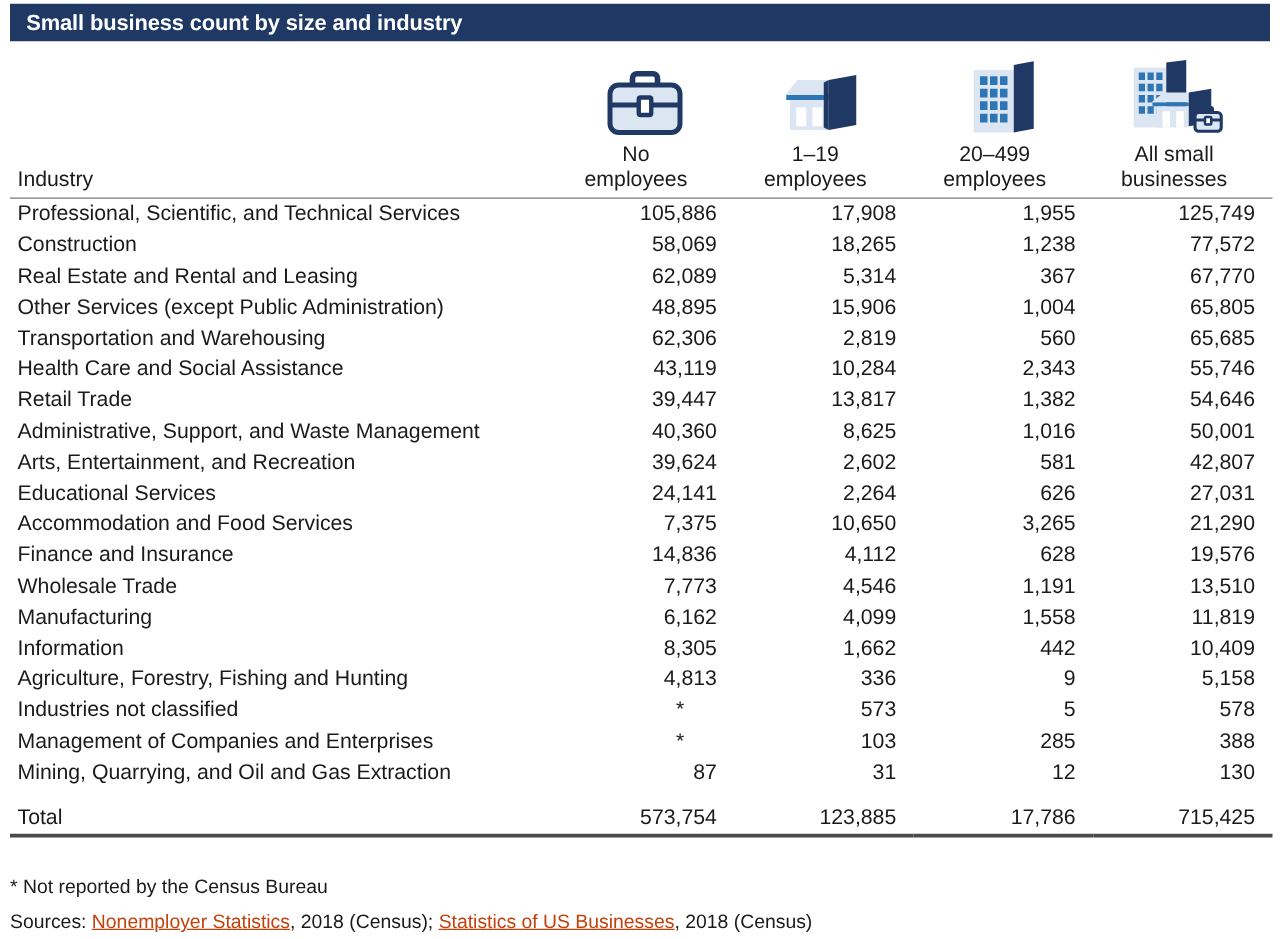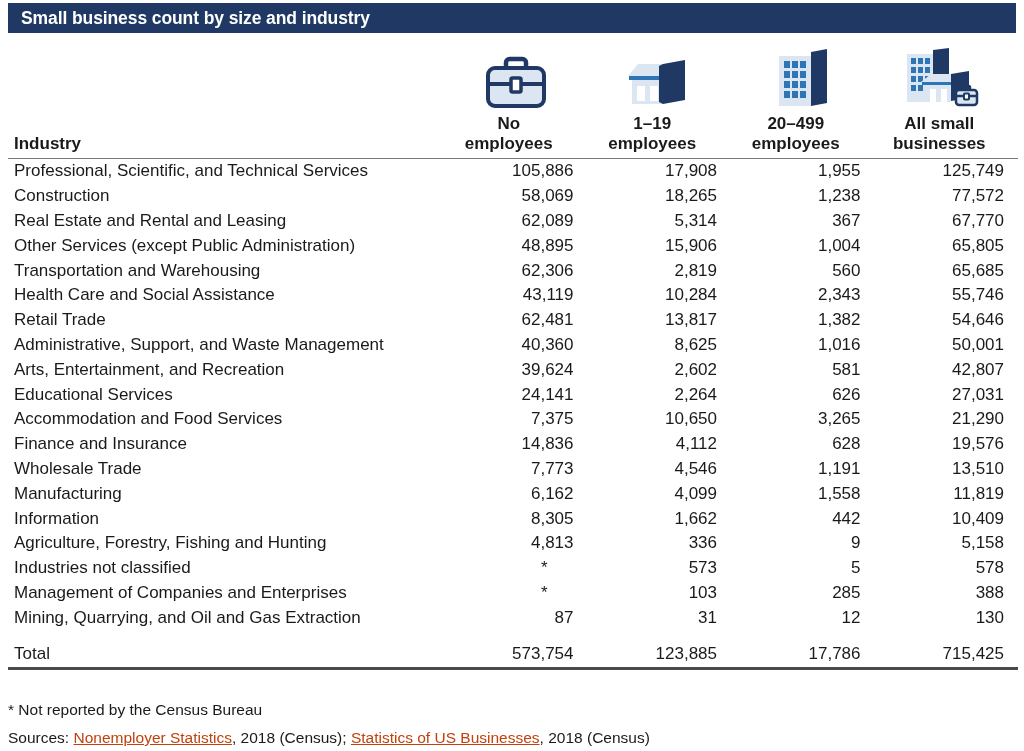--- a/index.html
+++ b/index.html
@@ -54,21 +54,21 @@
     border-collapse: collapse;
     table-layout: fixed;
   }
   table.biz col.c-industry { width: 436px; }
   table.biz col.c-num      { width: 143.5px; }
 
   
   thead th {
     padding: 0;
     vertical-align: bottom;
-    font-weight: bold;
+    font-weight: normal;
   }
   th.industry-head {
     text-align: left;
     font-size: 17px;
     padding-left: 6px;
     padding-bottom: 4px;
     color: #1a1a1a;
     margin-left: 40px;
   }
   th.col-head {
@@ -299,21 +299,21 @@
           </tr>
           <tr>
             <td class="industry">Health Care and Social Assistance</td>
             <td class="num">43,119</td>
             <td class="num">10,284</td>
             <td class="num">2,343</td>
             <td class="num">55,746</td>
           </tr>
           <tr>
             <td class="industry">Retail Trade</td>
-            <td class="num">62,481</td>
+            <td class="num">39,447</td>
             <td class="num">13,817</td>
             <td class="num">1,382</td>
             <td class="num">54,646</td>
           </tr>
           <tr>
             <td class="industry">Administrative, Support, and Waste Management</td>
             <td class="num">40,360</td>
             <td class="num">8,625</td>
             <td class="num">1,016</td>
             <td class="num">50,001</td>

